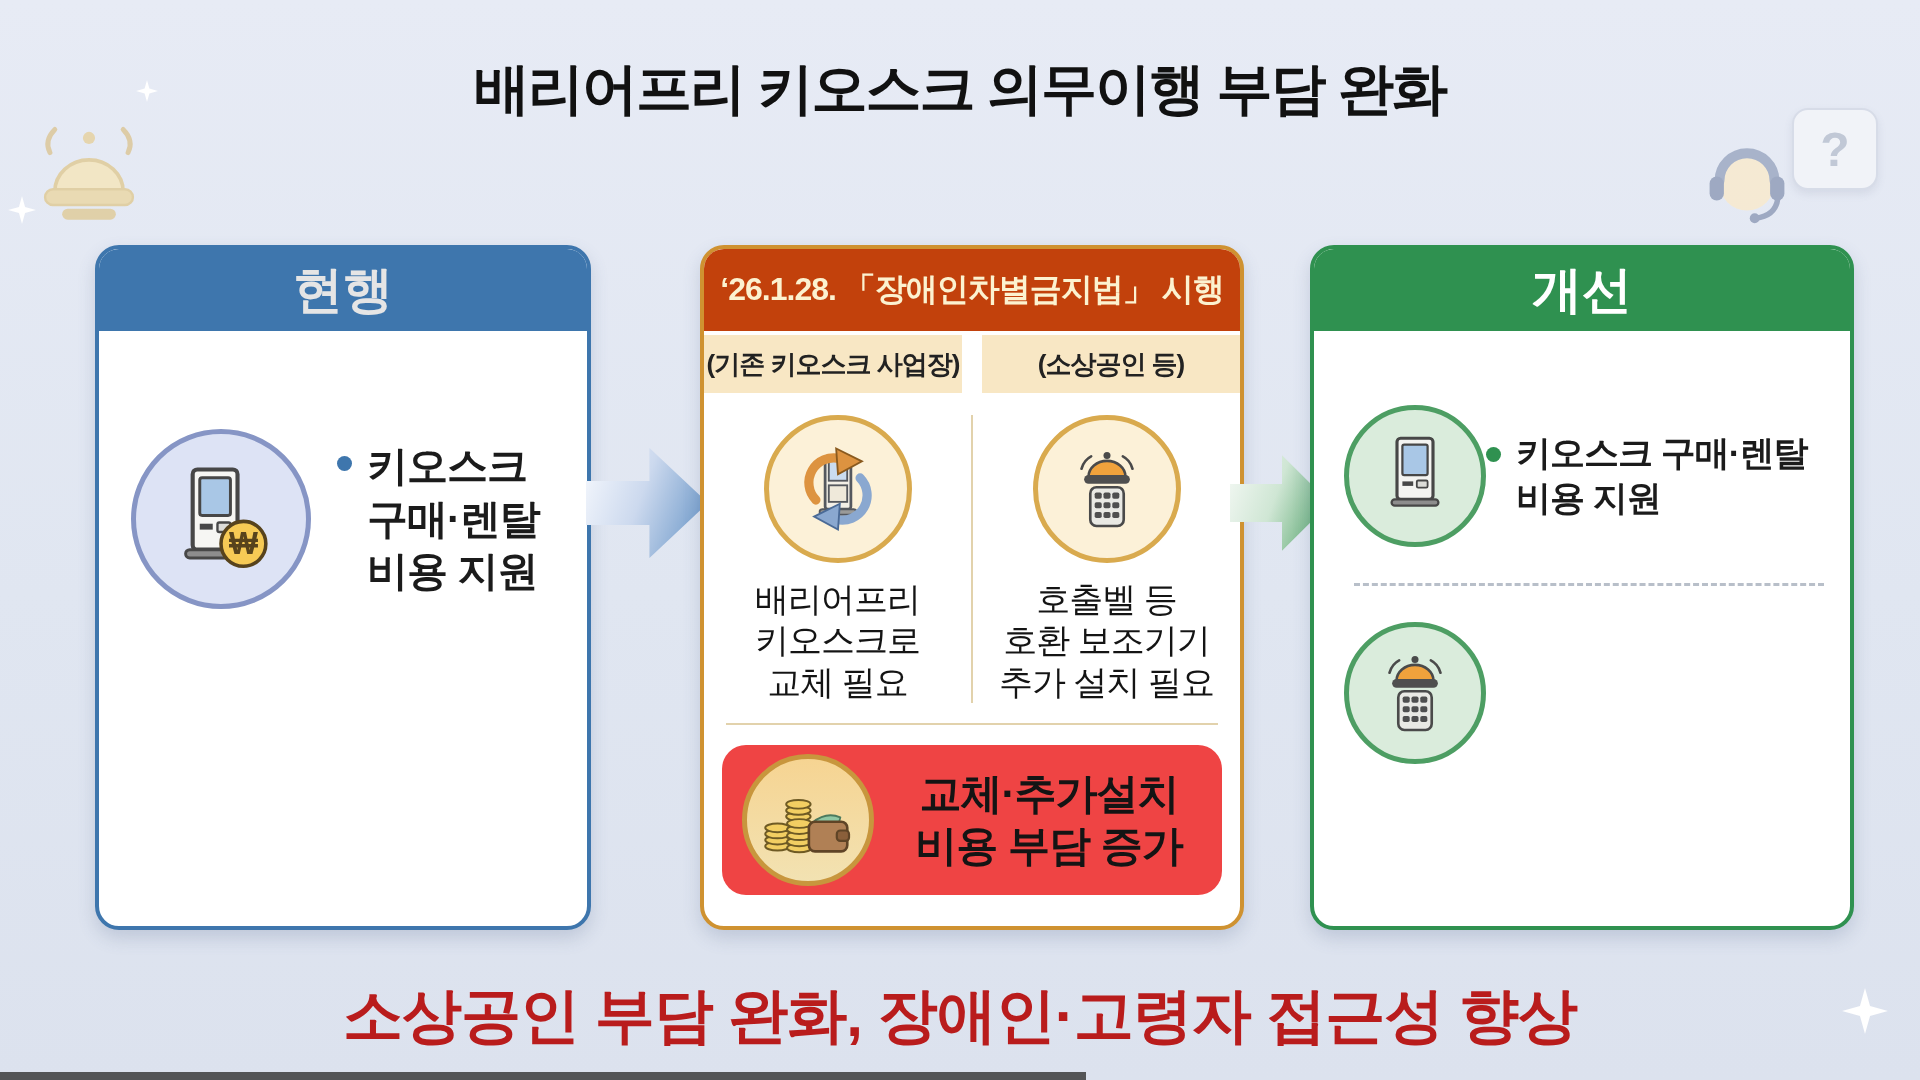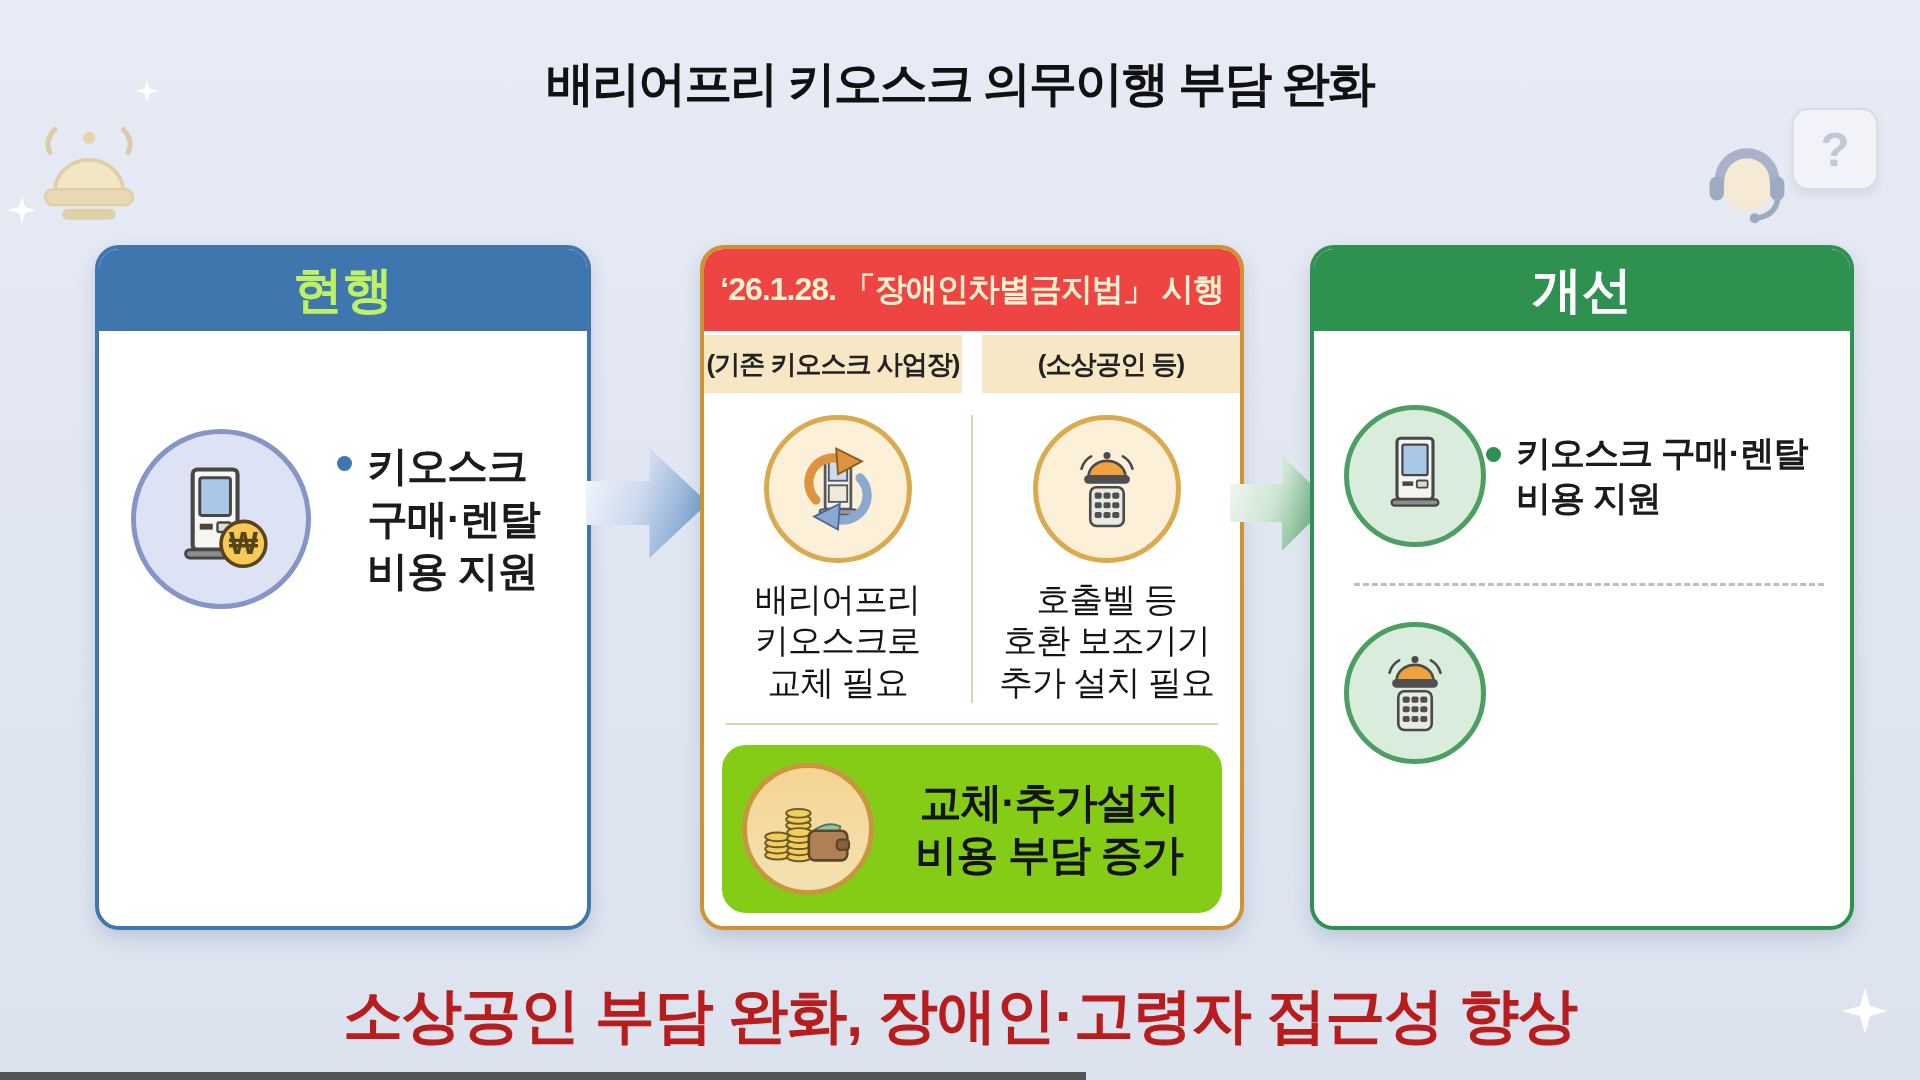--- a/index.html
+++ b/index.html
@@ -7,43 +7,43 @@
     width:1920px;height:1080px;overflow:hidden;
     font-family:"Liberation Sans", sans-serif;
     background:linear-gradient(180deg,#e7ebf5 0%,#e0e6f1 55%,#dce2ee 100%);
     color:#161616;
   }
   #stage{position:relative;width:1920px;height:1080px;}
 
   
   .title{
     position:absolute;top:52px;left:0;width:1920px;text-align:center;
-    font-size:48px;font-weight:800;letter-spacing:-2px;color:#111;
+    font-size:56px;font-weight:800;letter-spacing:-2px;color:#111;
   }
   .footer{
     position:absolute;top:976px;left:0;width:1920px;text-align:center;
     font-size:60px;font-weight:800;letter-spacing:-1px;color:#b91c1c;
   }
 
   
   .panel{
     position:absolute;top:245px;height:677px;background:#fff;
     border-radius:24px;overflow:hidden;
     box-shadow:0 8px 18px rgba(70,90,130,.20);
   }
   .panel-current{left:95px;width:488px;border:4px solid #3e76ad;}
   .panel-law{left:700px;width:536px;border:4px solid #cf9231;}
   .panel-improved{left:1310px;width:536px;border:4px solid #2f9150;}
 
   .panel-header{
     height:82px;display:flex;align-items:center;justify-content:center;
     font-weight:bold;
   }
-  .panel-header.blue{background:#3e76ad;color:#bef264;font-size:50px;}
-  .panel-header.orange{background:#ef4444;color:#fcf2d0;font-size:32px;letter-spacing:-1px;}
+  .panel-header.blue{background:#3e76ad;color:#e5e5e5;font-size:50px;}
+  .panel-header.orange{background:#c2410c;color:#fcf2d0;font-size:32px;letter-spacing:-1px;}
   .panel-header.green{background:#2f9150;color:#ffffff;font-size:50px;}
 
   .circle-icon{
     border-radius:50%;flex:none;display:flex;align-items:center;justify-content:center;
   }
   .blue-circle{width:170px;height:170px;background:#dde3f5;border:5px solid #8695c5;}
   .gold-circle{width:138px;height:138px;background:#fcf1d8;border:5px solid #d9aa4e;}
   .cost-circle{width:122px;height:122px;background:linear-gradient(180deg,#f6d492,#f2e2b2);border:5px solid #c8963d;}
   .green-circle{width:132px;height:132px;background:#daecdc;border:5px solid #4d9e63;}
 
@@ -67,22 +67,22 @@
   }
   .law-cols{display:flex;padding-top:22px;}
   .law-col{flex:1;display:flex;flex-direction:column;align-items:center;gap:16px;}
   .col-text{
     font-size:34px;font-weight:normal;text-align:center;line-height:1.22;
     white-space:pre-line;letter-spacing:-1px;color:#141414;
   }
   .vdiv{width:2px;background:#e2d2ac;align-self:stretch;}
   .hdiv{height:2px;background:#e2d2ac;margin:20px 22px 0;}
   .cost-box{
-    margin:20px 18px 0;background:#84cc16;border-radius:24px;
-    display:flex;align-items:center;gap:22px;padding:18px 20px;
+    margin:20px 18px 0;background:#ef4444;border-radius:24px;
+    display:flex;align-items:center;gap:22px;padding:9px 20px;
   }
   .cost-text{
     flex:1;font-size:42px;font-weight:bold;text-align:center;line-height:1.25;
     white-space:pre-line;letter-spacing:-1px;color:#141414;
   }
 
   
   .improved-body{display:flex;flex-direction:column;padding:74px 16px 0 30px;}
   .improved-row{display:flex;align-items:center;}
   .dashed-div{border-top:3px dashed #b8bfc9;margin:36px 10px;}

